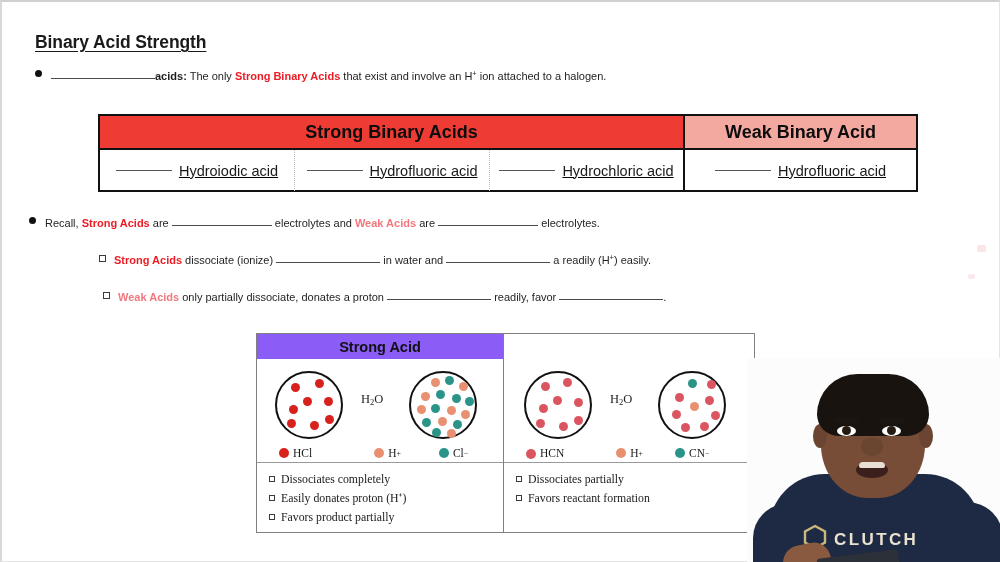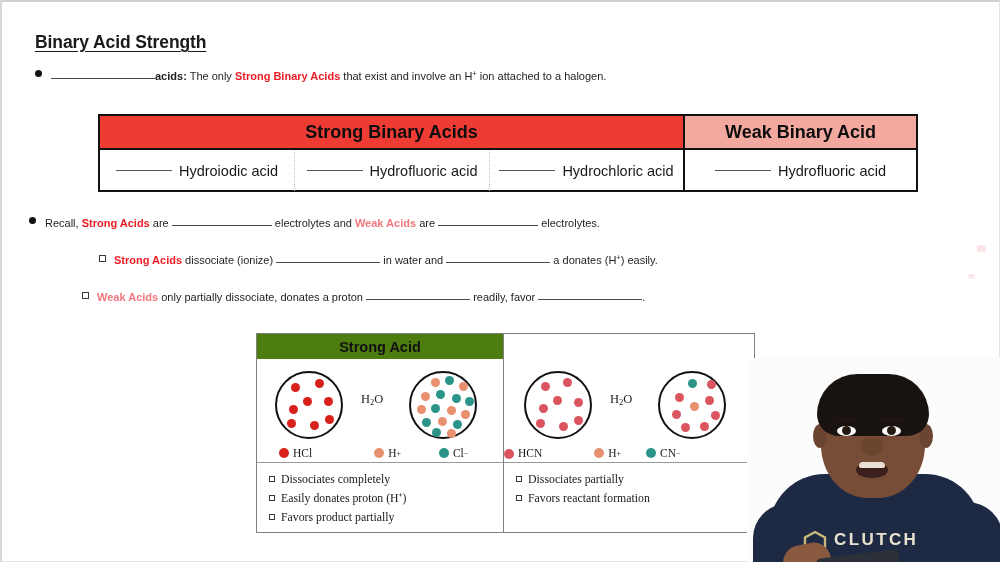--- a/index.html
+++ b/index.html
@@ -62,21 +62,21 @@
     width: 820px; height: 78px;
     border: 2.5px solid #111; background: #fff;
   }
   .at-head { display: flex; height: 34px; border-bottom: 2.5px solid #111; }
   .at-head-cell {
     display: flex; align-items: center; justify-content: center;
     font-size: 18px; font-weight: bold; color: #0d0d0d;
   }
   .at-head-strong { width: 585px; background: #EE3B33; border-right: 2.5px solid #111; }
   .at-head-weak   { flex: 1; background: #F4A9A0; }
-  .at-body { display: flex; height: 41px; }
+  .at-body { display: flex; height: 41px; text-decoration: underline; }
   .at-cell {
     display: flex; align-items: center; justify-content: center;
     font-size: 14.5px; color: #1a1a1a; white-space: nowrap;
   }
   .at-cell .blank-cell {
     display: inline-block; width: 56px;
     border-bottom: 1.3px solid #555; margin-right: 7px; vertical-align: 1px;
   }
   .at-s1, .at-s2 { width: 195px; border-right: 1px dotted #b8b8b8; }
   .at-s3 { width: 195px; border-right: 2.5px solid #111; }
@@ -86,21 +86,21 @@
   #diagram {
     position: absolute; left: 254px; top: 331px;
     width: 499px; height: 200px;
     border: 1.5px solid #808080; background: #fff;
   }
   .dg-head { display: flex; height: 25px; }
   .dg-head-cell {
     display: flex; align-items: center; justify-content: center;
     font-size: 14.5px; font-weight: bold; color: #111;
   }
-  .dg-head-strong { width: 247px; background: #4d7c0f; border-right: 1.5px solid #808080; }
+  .dg-head-strong { width: 247px; background: #8b5cf6; border-right: 1.5px solid #808080; }
   .dg-head-weak { flex: 1; background: #F4A9A0; }
   .dg-body { display: flex; height: 173px; font-family: Liberation Serif, serif; }
   .dg-col { width: 247px; position: relative; }
   .dg-col.left { border-right: 1.5px solid #808080; }
   .dg-col.right { flex: 1; }
   .dg-vis { position: relative; height: 104px; border-bottom: 1px solid #9a9a9a; }
   .beaker {
     position: absolute; width: 68px; height: 68px;
     border: 2.2px solid #111; border-radius: 50%; background: #fff;
   }
@@ -168,22 +168,22 @@
     background: #6a4530; border-radius: 40% 40% 50% 50%; }
   .mouth { position: absolute; left: 109px; top: 104px; width: 32px; height: 16px;
     background: #3b1f1c; border-radius: 50%; }
   .teeth { position: absolute; left: 112px; top: 104px; width: 26px; height: 6px;
     background: #e8ded4; border-radius: 4px 4px 2px 2px; }
   .hand { position: absolute; left: 36px; top: 186px; width: 48px; height: 34px;
     background: #8a5a40; border-radius: 18px; transform: rotate(-12deg); }
   .phone { position: absolute; left: 70px; top: 196px; width: 82px; height: 16px;
     background: #2c3038; border-radius: 4px; transform: rotate(-7deg); }
   .logo-wrap {
-    position: absolute; left: 56px; top: 172px;
-    display: flex; align-items: flex-start;
+    position: absolute; left: 56px; top: 166px;
+    display: flex; align-items: flex-end;
   }
   .hexicon { width: 24px; height: 26px; margin-right: 7px; }
   .clutch-text {
     font-family: "Liberation Sans", sans-serif;
     font-size: 17px; font-weight: bold; letter-spacing: 2.4px;
     color: #e8e2cf;
   }
   .edge-artifact {
     position: absolute; background: #f6cdd2; border-radius: 2px;
   }
@@ -239,24 +239,24 @@
     <span class="blank b-mid"></span>
     <span>electrolytes.</span>
   </div>
 
   <div class="bullet-row" style="left:97px; top:252px;">
     <span class="sq"></span><span class="strong-red">Strong Acids</span>
     <span>dissociate (ionize)</span>
     <span class="blank b-long"></span>
     <span>in water and</span>
     <span class="blank b-long"></span>
-    <span>a donates (H</span><sup>+</sup><span>) easily.</span>
-  </div>
-
-  <div class="bullet-row" style="left:80px; top:289px;">
+    <span>a readily (H</span><sup>+</sup><span>) easily.</span>
+  </div>
+
+  <div class="bullet-row" style="left:101px; top:289px;">
     <span class="sq"></span><span class="weak-pink">Weak Acids</span>
     <span>only partially dissociate, donates a proton</span>
     <span class="blank b-long"></span>
     <span>readily, favor</span>
     <span class="blank b-long"></span><span>.</span>
   </div>
 
   <div id="diagram">
     <div class="dg-head">
       <div class="dg-head-cell dg-head-strong">Strong Acid</div>
@@ -336,30 +336,30 @@
             <div class="mol" style="left:47px; top:7px;  background:#DB5560;"></div>
             <div class="mol" style="left:15px; top:20px; background:#DB5560;"></div>
             <div class="mol" style="left:45px; top:23px; background:#DB5560;"></div>
             <div class="mol" style="left:30px; top:29px; background:#E89070;"></div>
             <div class="mol" style="left:12px; top:37px; background:#DB5560;"></div>
             <div class="mol" style="left:51px; top:38px; background:#DB5560;"></div>
             <div class="mol" style="left:21px; top:50px; background:#DB5560;"></div>
             <div class="mol" style="left:40px; top:49px; background:#DB5560;"></div>
           </div>
           <div class="legend">
-            <div class="leg-item" style="align-items:flex-end;">
+            <div class="leg-item" style="margin-left:22px;align-items:flex-end;">
               <span class="leg-dot" style="background:#DB5560;"></span>
               <span>HCN</span>
             </div>
             <div class="leg-item" style="margin-left:52px;">
               <span class="leg-dot" style="background:#E89070;"></span>
               <span>H</span>
                 <sup>+</sup>
             </div>
-            <div class="leg-item" style="margin-left:25px;">
+            <div class="leg-item" style="margin-left:32px;">
               <span class="leg-dot" style="background:#2A9488;"></span>
               <span>CN</span>
                 <sup>−</sup>
             </div>
           </div>
         </div>
         <div class="dg-list">
           <div><span class="sq"></span><span>Dissociates partially</span></div>
           <div><span class="sq"></span><span>Favors reactant formation</span></div>
         </div>

